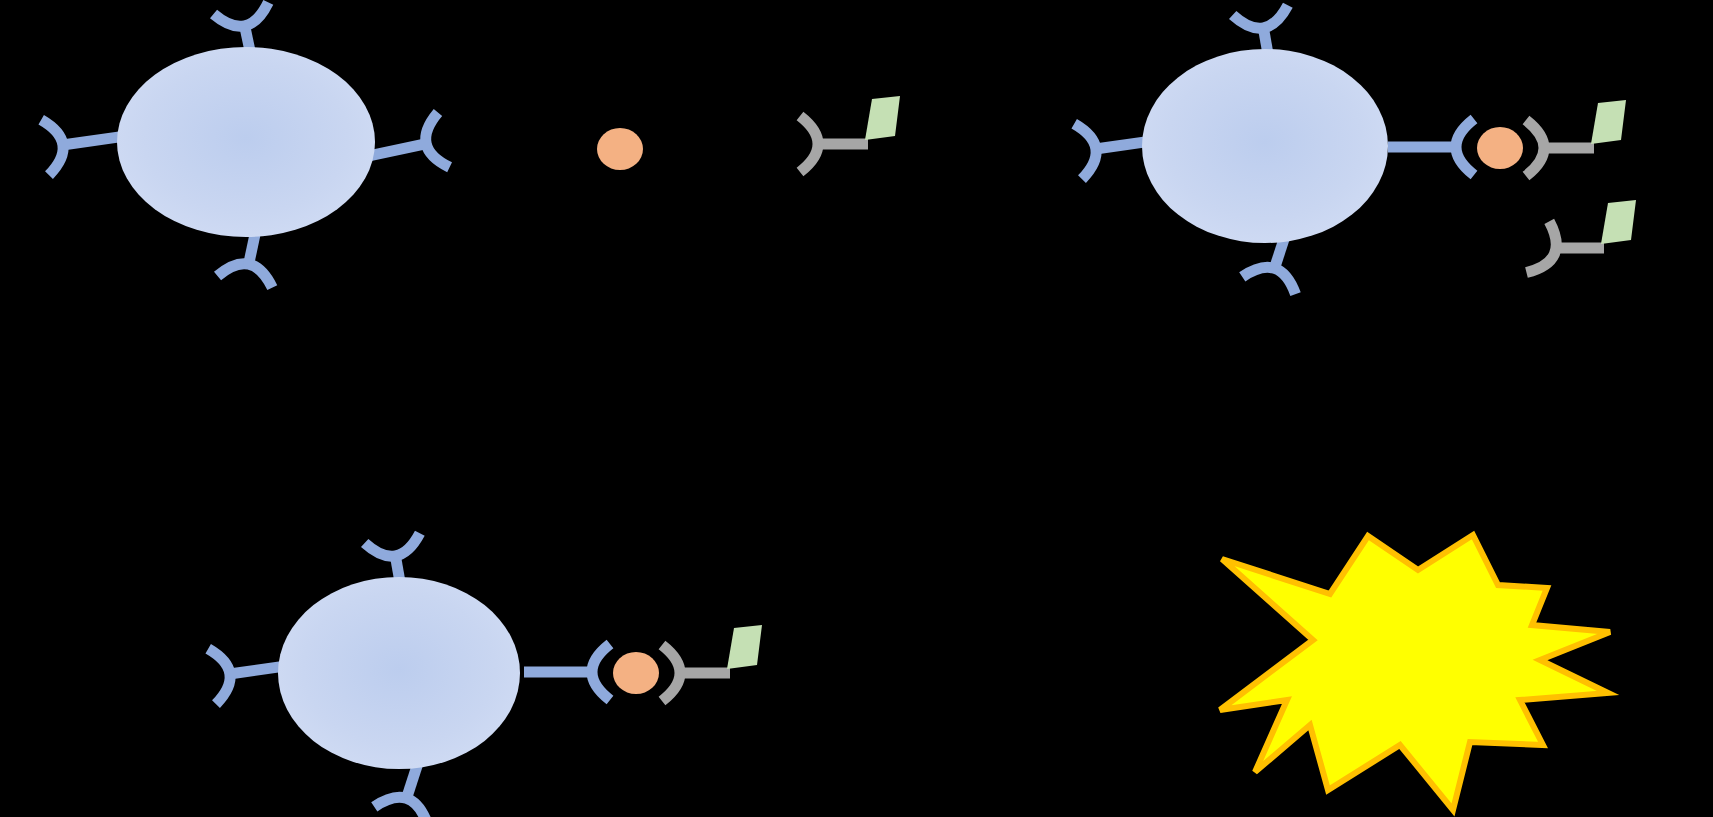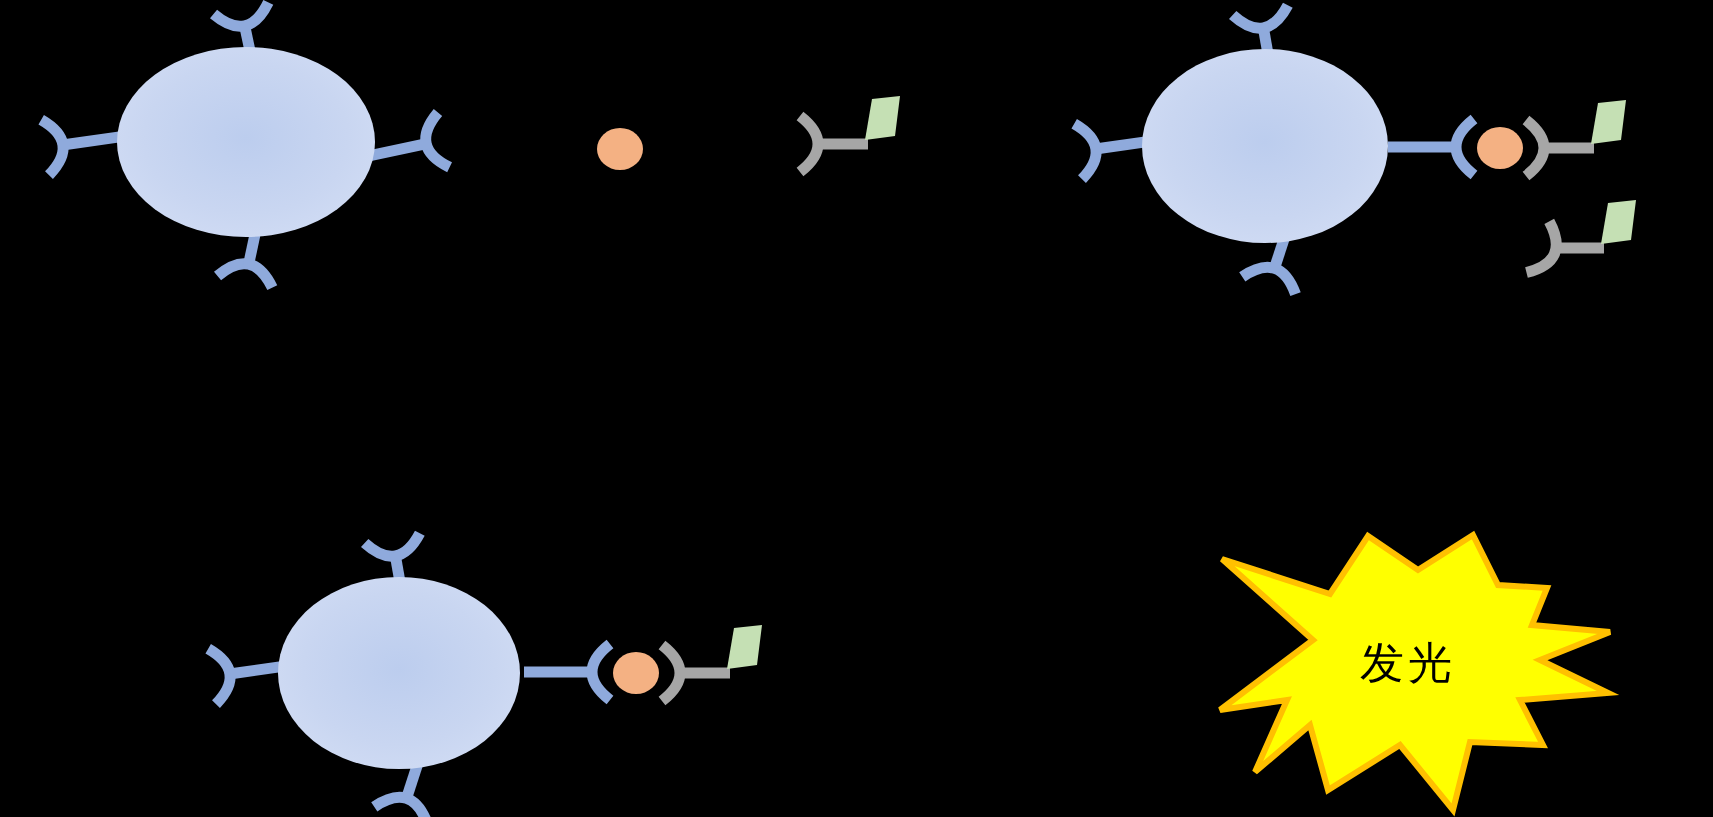--- a/index.html
+++ b/index.html
@@ -101,14 +101,13 @@
       <g>
         <use href="#cup" transform="translate(1547,251) rotate(24)"></use>
         <path d="M 1552 248 H 1604" fill="none" stroke-width="11"></path>
         <use href="#tagshape" transform="translate(1604,248)" fill="var(--c-label-green)" stroke="none"></use>
       </g>
     </g>
 
     <polygon points="1222,559 1330,594 1368,536 1418,570 1473,535 1498,585 1547,588 1532,625 1610,632 1540,660 1608,693 1520,700 1543,745 1470,742 1453,810 1400,745 1328,790 1310,725 1255,772 1287,700 1220,710 1313,640" fill="var(--c-star-fill)" stroke="var(--c-star-stroke)" stroke-width="6" stroke-linejoin="miter"></polygon>
   </svg>
 
-  <div class="burst-label">发光</div>
 </div>
 
 </body></html>

